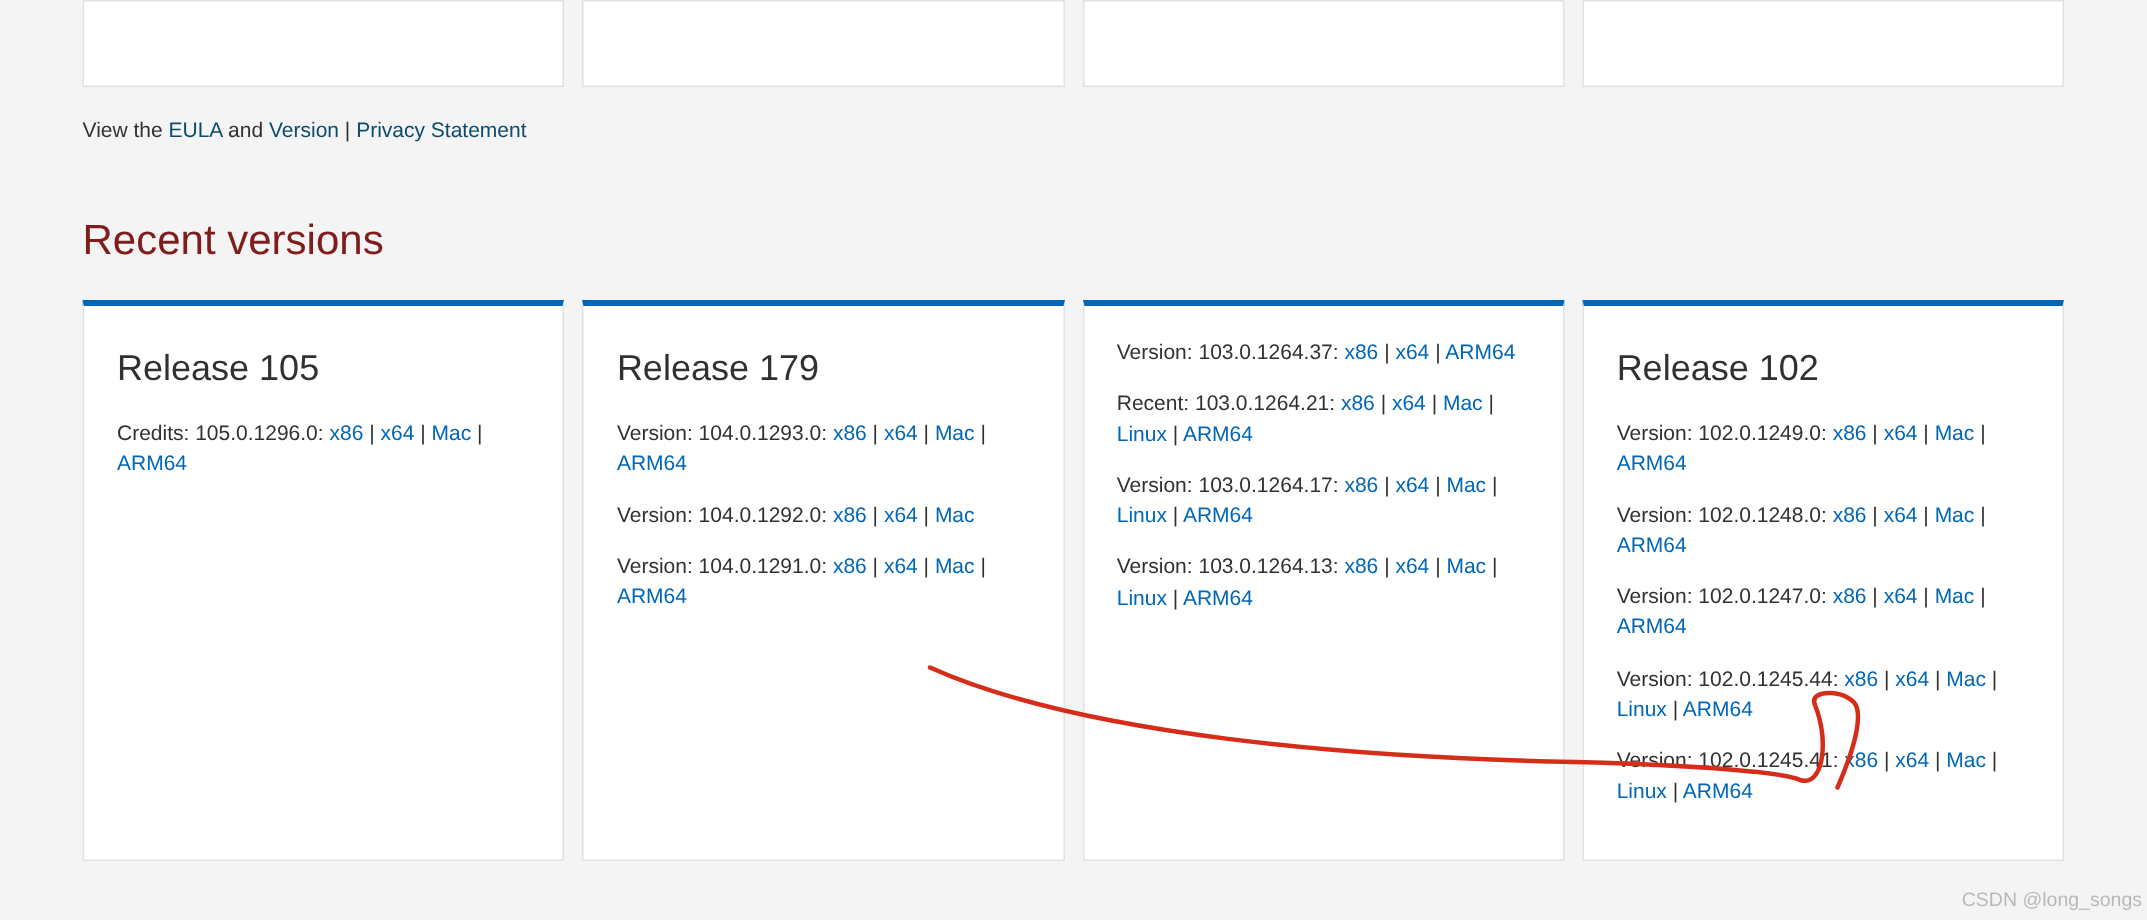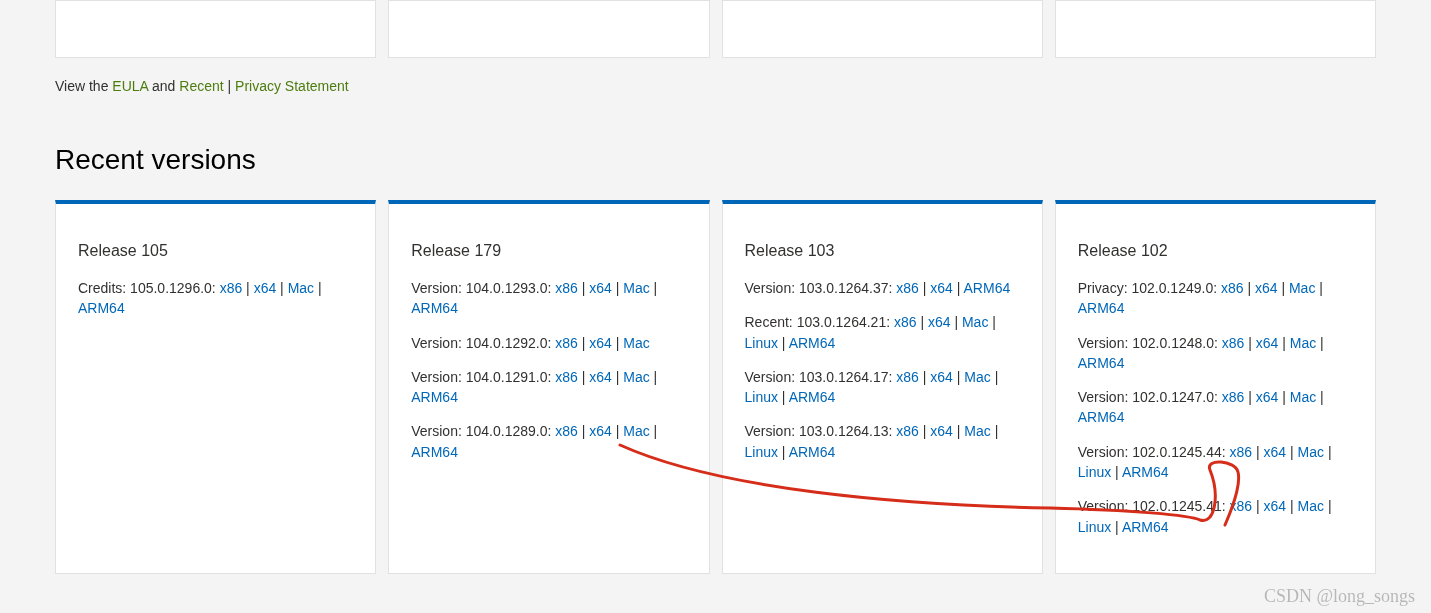--- a/index.html
+++ b/index.html
@@ -23,104 +23,101 @@
     flex: 1;
     height: 58px;
     background: #fff;
     border: 1px solid #e1e1e1;
   }
   .legal-line {
     margin: 12px 0 50px 0;
     font-size: 14px;
     color: #323130;
   }
-  .legal-line a { color: #4d7c0f; text-decoration: none; }
+  .legal-line a { color: #0c4a6e; text-decoration: none; }
   h2.section-title {
     font-weight: 300;
     font-size: 28px;
     margin: 0 0 24px 0;
-    color: #000000;
+    color: #7f1d1d;
   }
   .cards {
     display: flex;
     gap: 12px;
   }
   .card {
     flex: 1;
     background: #fff;
     border: 1px solid #e1e1e1;
     border-top: 4px solid #0067b8;
     padding: 20px 22px 22px 22px;
   }
   .card h3 {
     font-weight: 400;
-    font-size: 16px;
-    margin: 18px 0 18px 0;
+    font-size: 24px;
+    margin: 8px 0 18px 0;
     color: #323130;
   }
   .ver-line {
     margin-bottom: 14px;
     line-height: 1.45;
     font-size: 14px;
   }
   .ver-line a { color: #0067b8; text-decoration: none; }
   .sep { color: #323130; }
   .watermark {
     position: fixed;
-    right: 16px;
+    right: 3px;
     bottom: 6px;
     color: rgba(0,0,0,0.25);
-    font-size: 18px;
+    font-size: 13px;
     pointer-events: none;
-    font-family: Liberation Serif, serif;
   }
   .annotation {
     position: absolute;
     pointer-events: none;
   }
 </style>
 </head>
 <body>
 
 <div class="page">
   <div class="top-row">
     <div class="top-card"></div>
     <div class="top-card"></div>
     <div class="top-card"></div>
     <div class="top-card"></div>
   </div>
 
   <div class="legal-line">
-    <span>View the </span><a href="#">EULA</a><span> and </span><a href="#">Recent</a><span> | </span><a href="#">Privacy Statement</a>
+    <span>View the </span><a href="#">EULA</a><span> and </span><a href="#">Version</a><span> | </span><a href="#">Privacy Statement</a>
   </div>
 
   <h2 class="section-title">Recent versions</h2>
 
   <div class="cards" id="cards">
       <div class="card">
         <h3>Release 105</h3>
         <div class="ver-line"><span>Credits: 105.0.1296.0: </span><a href="#">x86</a><span class="sep"> | </span><a href="#">x64</a><span class="sep"> | </span><a href="#">Mac</a><span class="sep"> | </span><a href="#">ARM64</a></div>
       </div>
       <div class="card">
         <h3>Release 179</h3>
         <div class="ver-line"><span>Version: 104.0.1293.0: </span><a href="#">x86</a><span class="sep"> | </span><a href="#">x64</a><span class="sep"> | </span><a href="#">Mac</a><span class="sep"> | </span><a href="#">ARM64</a></div>
         <div class="ver-line"><span>Version: 104.0.1292.0: </span><a href="#">x86</a><span class="sep"> | </span><a href="#">x64</a><span class="sep"> | </span><a href="#">Mac</a></div>
         <div class="ver-line"><span>Version: 104.0.1291.0: </span><a href="#">x86</a><span class="sep"> | </span><a href="#">x64</a><span class="sep"> | </span><a href="#">Mac</a><span class="sep"> | </span><a href="#">ARM64</a></div>
-        <div class="ver-line"><span>Version: 104.0.1289.0: </span><a href="#">x86</a><span class="sep"> | </span><a href="#">x64</a><span class="sep"> | </span><a href="#">Mac</a><span class="sep"> | </span><a href="#">ARM64</a></div>
       </div>
       <div class="card">
-        <h3>Release 103</h3>
         <div class="ver-line"><span>Version: 103.0.1264.37: </span><a href="#">x86</a><span class="sep"> | </span><a href="#">x64</a><span class="sep"> | </span><a href="#">ARM64</a></div>
         <div class="ver-line"><span>Recent: 103.0.1264.21: </span><a href="#">x86</a><span class="sep"> | </span><a href="#">x64</a><span class="sep"> | </span><a href="#">Mac</a><span class="sep"> | </span><a href="#">Linux</a><span class="sep"> | </span><a href="#">ARM64</a></div>
         <div class="ver-line"><span>Version: 103.0.1264.17: </span><a href="#">x86</a><span class="sep"> | </span><a href="#">x64</a><span class="sep"> | </span><a href="#">Mac</a><span class="sep"> | </span><a href="#">Linux</a><span class="sep"> | </span><a href="#">ARM64</a></div>
         <div class="ver-line"><span>Version: 103.0.1264.13: </span><a href="#">x86</a><span class="sep"> | </span><a href="#">x64</a><span class="sep"> | </span><a href="#">Mac</a><span class="sep"> | </span><a href="#">Linux</a><span class="sep"> | </span><a href="#">ARM64</a></div>
       </div>
       <div class="card">
         <h3>Release 102</h3>
-        <div class="ver-line"><span>Privacy: 102.0.1249.0: </span><a href="#">x86</a><span class="sep"> | </span><a href="#">x64</a><span class="sep"> | </span><a href="#">Mac</a><span class="sep"> | </span><a href="#">ARM64</a></div>
+        <div class="ver-line"><span>Version: 102.0.1249.0: </span><a href="#">x86</a><span class="sep"> | </span><a href="#">x64</a><span class="sep"> | </span><a href="#">Mac</a><span class="sep"> | </span><a href="#">ARM64</a></div>
         <div class="ver-line"><span>Version: 102.0.1248.0: </span><a href="#">x86</a><span class="sep"> | </span><a href="#">x64</a><span class="sep"> | </span><a href="#">Mac</a><span class="sep"> | </span><a href="#">ARM64</a></div>
         <div class="ver-line"><span>Version: 102.0.1247.0: </span><a href="#">x86</a><span class="sep"> | </span><a href="#">x64</a><span class="sep"> | </span><a href="#">Mac</a><span class="sep"> | </span><a href="#">ARM64</a></div>
         <div class="ver-line"><span>Version: 102.0.1245.44: </span><a href="#">x86</a><span class="sep"> | </span><a href="#">x64</a><span class="sep"> | </span><a href="#">Mac</a><span class="sep"> | </span><a href="#">Linux</a><span class="sep"> | </span><a href="#">ARM64</a></div>
         <div class="ver-line"><span>Version: 102.0.1245.41: </span><a href="#">x86</a><span class="sep"> | </span><a href="#">x64</a><span class="sep"> | </span><a href="#">Mac</a><span class="sep"> | </span><a href="#">Linux</a><span class="sep"> | </span><a href="#">ARM64</a></div>
       </div>
     </div>
 </div>
 
 <svg class="annotation" style="left:0;top:0;width:1431px;height:613px;">
   <path d="M 620 445 C 720 490, 900 505, 1050 508 C 1130 510, 1190 515, 1200 520 C 1215 525, 1220 495, 1210 470 C 1205 458, 1235 460, 1238 472 C 1240 480, 1238 495, 1225 525" stroke="#d62c1a" stroke-width="3" fill="none" stroke-linecap="round"></path>

